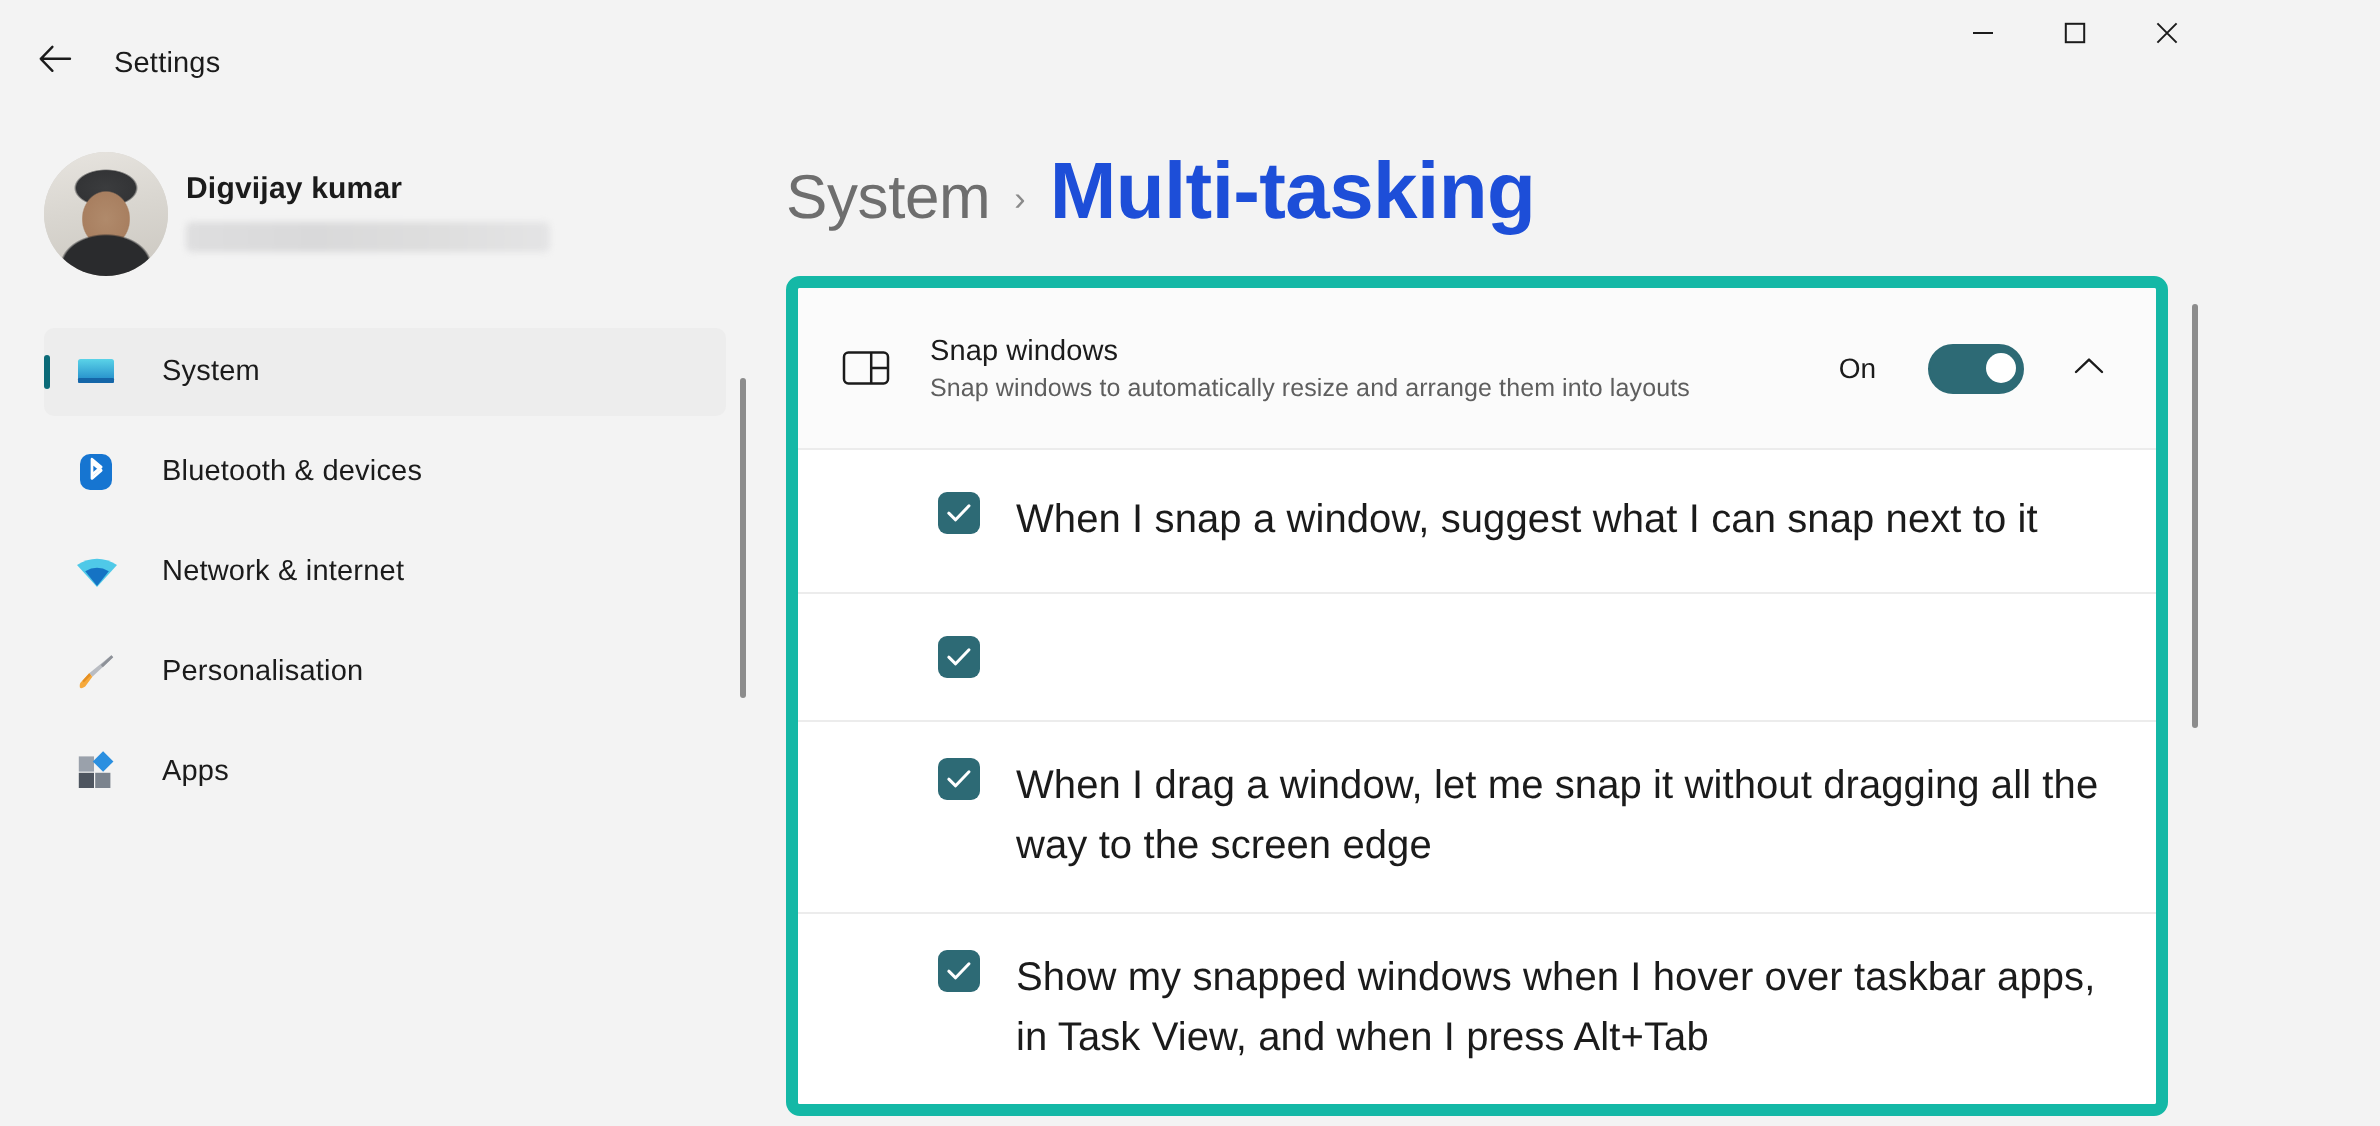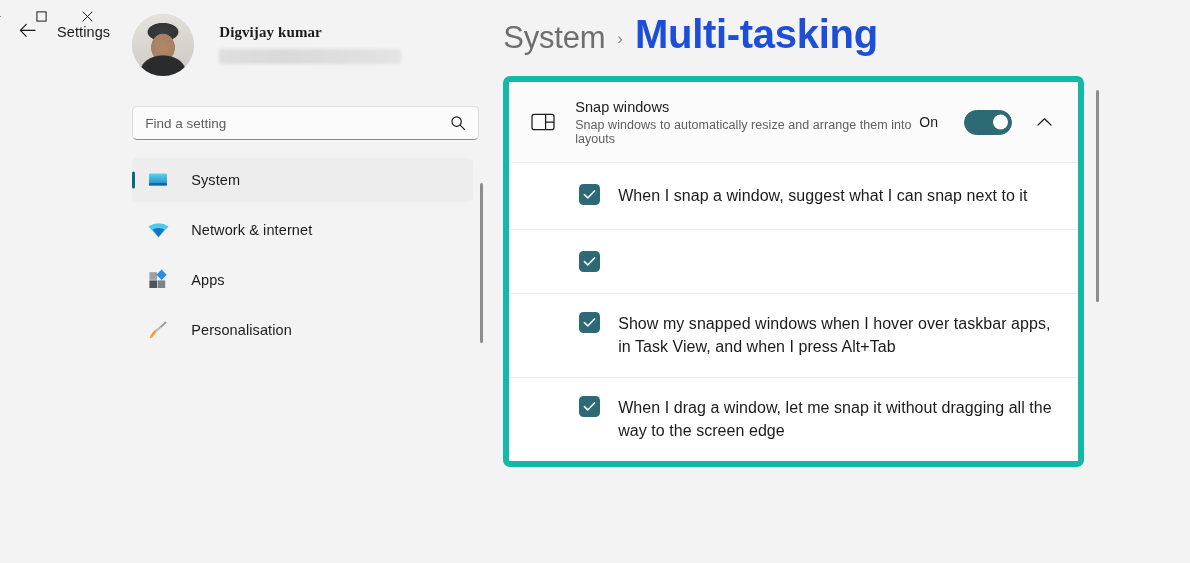--- a/index.html
+++ b/index.html
@@ -4,21 +4,21 @@
 <style>
   * { box-sizing: border-box; margin: 0; padding: 0; }
   html, body {
     width: 1190px; height: 563px;
     overflow: hidden;
     background: #f3f3f3;
     font-family: "Liberation Sans", sans-serif;
     color: #1b1b1b;
     -webkit-font-smoothing: antialiased;
   }
-  .app { position: relative; width: 1106px; height: 563px; background: #f3f3f3; display: flex; flex-direction: row; }
+  .app { position: relative; width: 1106px; height: 563px; background: #f3f3f3; display: flex; flex-direction: column; }
 
   
   .titlebar {
     height: 62px; flex: 0 0 62px; position: relative;
     display: flex; align-items: flex-start; padding-top: 16px;
   }
   .back-btn {
     width: 34px; height: 32px; margin-left: 10px;
     display: flex; align-items: center; justify-content: center;
     border-radius: 5px; cursor: pointer; background: transparent;
@@ -36,22 +36,22 @@
   
   .body { flex: 1; display: flex; min-height: 0; }
 
   
   .sidebar {
     width: 385px; flex: 0 0 385px; position: relative;
     padding-left: 22px; padding-right: 0;
     display: flex; flex-direction: column;
   }
   .account {
-    display: flex; align-items: center; gap: 25px;
-    height: 78px; margin-top: 6px; font-family: Liberation Serif, serif;
+    display: flex; align-items: center; gap: 9px;
+    height: 78px; margin-top: 6px;
   }
   .avatar {
     width: 62px; height: 62px; border-radius: 50%;
     flex: 0 0 62px; overflow: hidden; position: relative;
     background: #d8d6d2;
   }
   .avatar .photo-bg {
     position: absolute; inset: 0;
     background:
       radial-gradient(ellipse 60% 42% at 50% 92%, #2a2b2d 0%, #2a2b2d 58%, rgba(42,43,45,0) 62%),
@@ -144,21 +144,21 @@
     border-top: 1px solid #ececec; background: #ffffff;
     cursor: pointer;
   }
   .opt-row .inner { display: flex; align-items: flex-start; gap: 18px; padding: 21px 0; width: 100%; }
   .opt-row.two-line .inner { padding: 18px 0; }
   .checkbox {
     width: 21px; height: 21px; flex: 0 0 21px; border-radius: 4.5px;
     background: #2d6a75; display: flex; align-items: center; justify-content: center;
     margin-top: 0px;
   }
-  .opt-label { font-size: 16px; color: #1b1b1b; line-height: 1.47; letter-spacing: .05px; max-width: 580px; }
+  .opt-label { font-size: 20px; color: #1b1b1b; line-height: 1.47; letter-spacing: .05px; max-width: 580px; }
 
   .main-sb-track { position: absolute; top: 14px; right: 7px; width: 3px; height: 212px; }
   .main-sb-thumb { width: 3px; height: 100%; background: #8c8c8c; border-radius: 2px; }
 </style>
 </head>
 <body>
 
 <div class="app">
 
   <div class="titlebar">
@@ -197,83 +197,81 @@
       <div class="account">
         <div class="avatar">
           <div class="photo-bg"></div>
         </div>
         <div class="account-info">
           <div class="account-name">Digvijay kumar</div>
           <div class="account-email-redacted"></div>
         </div>
       </div>
 
-      <div class="search-wrap">
-        <div class="search-box">
-          <input class="search-input" type="text" placeholder="Find a setting" style="">
-          <span class="search-icon">
-            <svg width="16" height="16" viewBox="0 0 16 16">
-              <circle cx="6.6" cy="6.6" r="4.7" fill="none" stroke="#1b1b1b" stroke-width="1.15"></circle>
-              <path d="M10.2 10.2 L14.6 14.6" stroke="#1b1b1b" stroke-width="1.15" stroke-linecap="round"></path>
-            </svg>
-          </span>
-        </div>
-      </div>
 
       <div class="nav">
 
         <div class="nav-item selected">
           <span class="nav-icon">
             <svg width="22" height="22" viewBox="0 0 22 22">
               <defs>
                   <linearGradient id="gMon" x1="0" y1="0" x2="0" y2="1">
                 <stop offset="0" stop-color="#5ad3e8"></stop>
                     <stop offset="1" stop-color="#1e86c7"></stop>
               </linearGradient>
                 </defs>
               <rect x="2" y="4.5" width="18" height="12" rx="1.3" fill="url(#gMon)"></rect>
               <rect x="2" y="14" width="18" height="2.5" rx="0.6" fill="#1566a8"></rect>
             </svg>
           </span>
           <span class="nav-label">System</span>
         </div>
 
+        <div class="nav-item">
+          <span class="nav-icon">
+            <svg width="22" height="22" viewBox="0 0 22 22">
+              <rect x="3" y="2" width="16" height="18" rx="5" fill="#1675d1"></rect>
+              <path d="M9 6.3 L13.6 10.2 L9 14.2 L9 4.6 L13.6 8.5 L9 12.4" fill="none" stroke="#ffffff" stroke-width="1.35" stroke-linejoin="round" stroke-linecap="round"></path>
+            </svg>
+          </span>
+          <span class="nav-label">Bluetooth &amp; devices</span>
+        </div>
 
         <div class="nav-item">
           <span class="nav-icon">
             <svg width="23" height="22" viewBox="0 0 23 22">
               <path d="M1.5 7.5 L11.5 18.5 L21.5 7.5 Q11.5 1.2 1.5 7.5 Z" fill="#4fc9e8"></path>
               <path d="M5.6 10.6 L11.5 18 L17.4 10.6 Q11.5 7.2 5.6 10.6 Z" fill="#1573c4"></path>
             </svg>
           </span>
           <span class="nav-label">Network &amp; internet</span>
+        </div>
+
+        <div class="nav-item">
+          <span class="nav-icon">
+            <svg width="22" height="22" viewBox="0 0 22 22">
+              <path d="M18.7 2.6 L19.6 3.6 L9.2 13.4 L7.6 11.6 Z" fill="#b9bcc2"></path>
+              <path d="M18.7 2.6 L19.6 3.6 L14.4 8.6 L13.4 7.5 Z" fill="#8d9198"></path>
+              <path d="M7.6 11.6 L9.2 13.4 L5.6 18.2 Q3.4 19.8 2.9 18.6 Q2.6 16.4 4.2 15.4 Z" fill="#f6a93b"></path>
+              <path d="M4.2 15.4 L7.6 11.6 L8.5 12.6 L4.9 16.3 Z" fill="#e58f22"></path>
+            </svg>
+          </span>
+          <span class="nav-label">Personalisation</span>
         </div>
 
         <div class="nav-item">
           <span class="nav-icon">
             <svg width="22" height="22" viewBox="0 0 22 22">
               <rect x="2.4" y="3.2" width="7.6" height="7.6" fill="#9aa1ab"></rect>
               <rect x="2.4" y="11.4" width="7.6" height="7.6" fill="#4e555f"></rect>
               <rect x="10.6" y="11.4" width="7.6" height="7.6" fill="#7b838d"></rect>
               <rect x="10.9" y="2.1" width="7.3" height="7.3" transform="rotate(45 14.55 5.75)" fill="#2a8fe0"></rect>
             </svg>
           </span>
           <span class="nav-label">Apps</span>
-        </div>
-
-        <div class="nav-item">
-          <span class="nav-icon">
-            <svg width="22" height="22" viewBox="0 0 22 22">
-              <path d="M18.7 2.6 L19.6 3.6 L9.2 13.4 L7.6 11.6 Z" fill="#b9bcc2"></path>
-              <path d="M18.7 2.6 L19.6 3.6 L14.4 8.6 L13.4 7.5 Z" fill="#8d9198"></path>
-              <path d="M7.6 11.6 L9.2 13.4 L5.6 18.2 Q3.4 19.8 2.9 18.6 Q2.6 16.4 4.2 15.4 Z" fill="#f6a93b"></path>
-              <path d="M4.2 15.4 L7.6 11.6 L8.5 12.6 L4.9 16.3 Z" fill="#e58f22"></path>
-            </svg>
-          </span>
-          <span class="nav-label">Personalisation</span>
         </div>
 
 
         <div class="sb-track">
           <div class="sb-thumb"></div>
         </div>
       </div>
     </div>
 
     <div class="main">
@@ -336,32 +334,32 @@
           </div>
 
 
           <div class="opt-row two-line">
             <span class="inner">
               <span class="checkbox">
                 <svg width="13" height="11" viewBox="0 0 13 11">
                   <path d="M1.4 5.6 L4.8 8.9 L11.5 1.9" fill="none" stroke="#ffffff" stroke-width="1.5" stroke-linecap="round" stroke-linejoin="round"></path>
                 </svg>
               </span>
-              <span class="opt-label">Show my snapped windows when I hover over taskbar apps, in Task View, and when I press Alt+Tab</span>
+              <span class="opt-label">When I drag a window, let me snap it without dragging all the way to the screen edge</span>
             </span>
           </div>
 
           <div class="opt-row two-line">
             <span class="inner">
               <span class="checkbox">
                 <svg width="13" height="11" viewBox="0 0 13 11">
                   <path d="M1.4 5.6 L4.8 8.9 L11.5 1.9" fill="none" stroke="#ffffff" stroke-width="1.5" stroke-linecap="round" stroke-linejoin="round"></path>
                 </svg>
               </span>
-              <span class="opt-label">When I drag a window, let me snap it without dragging all the way to the screen edge</span>
+              <span class="opt-label">Show my snapped windows when I hover over taskbar apps, in Task View, and when I press Alt+Tab</span>
             </span>
           </div>
 
         </div>
 
         <div class="main-sb-track">
           <div class="main-sb-thumb"></div>
         </div>
       </div>
     </div>

